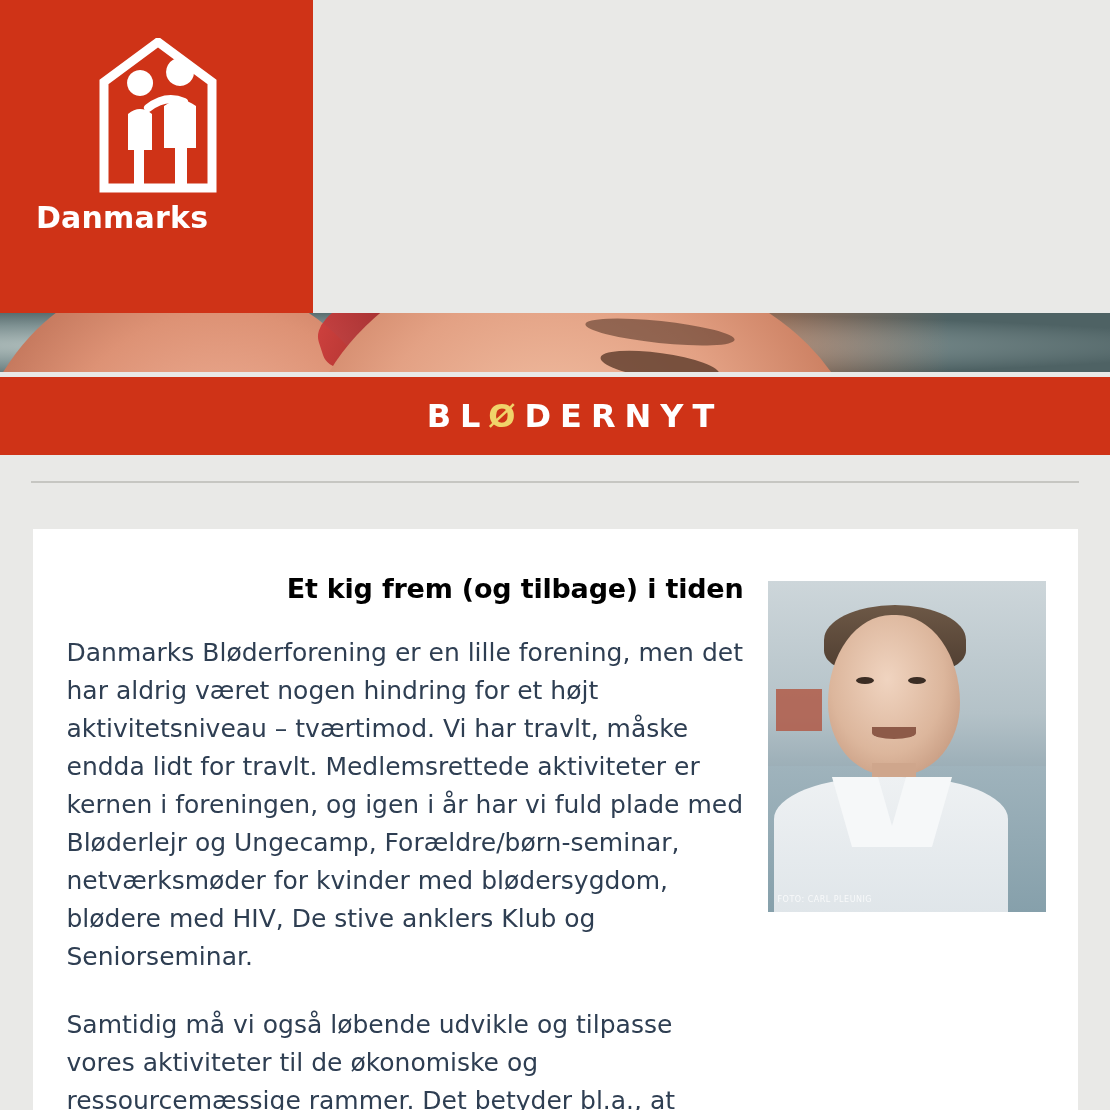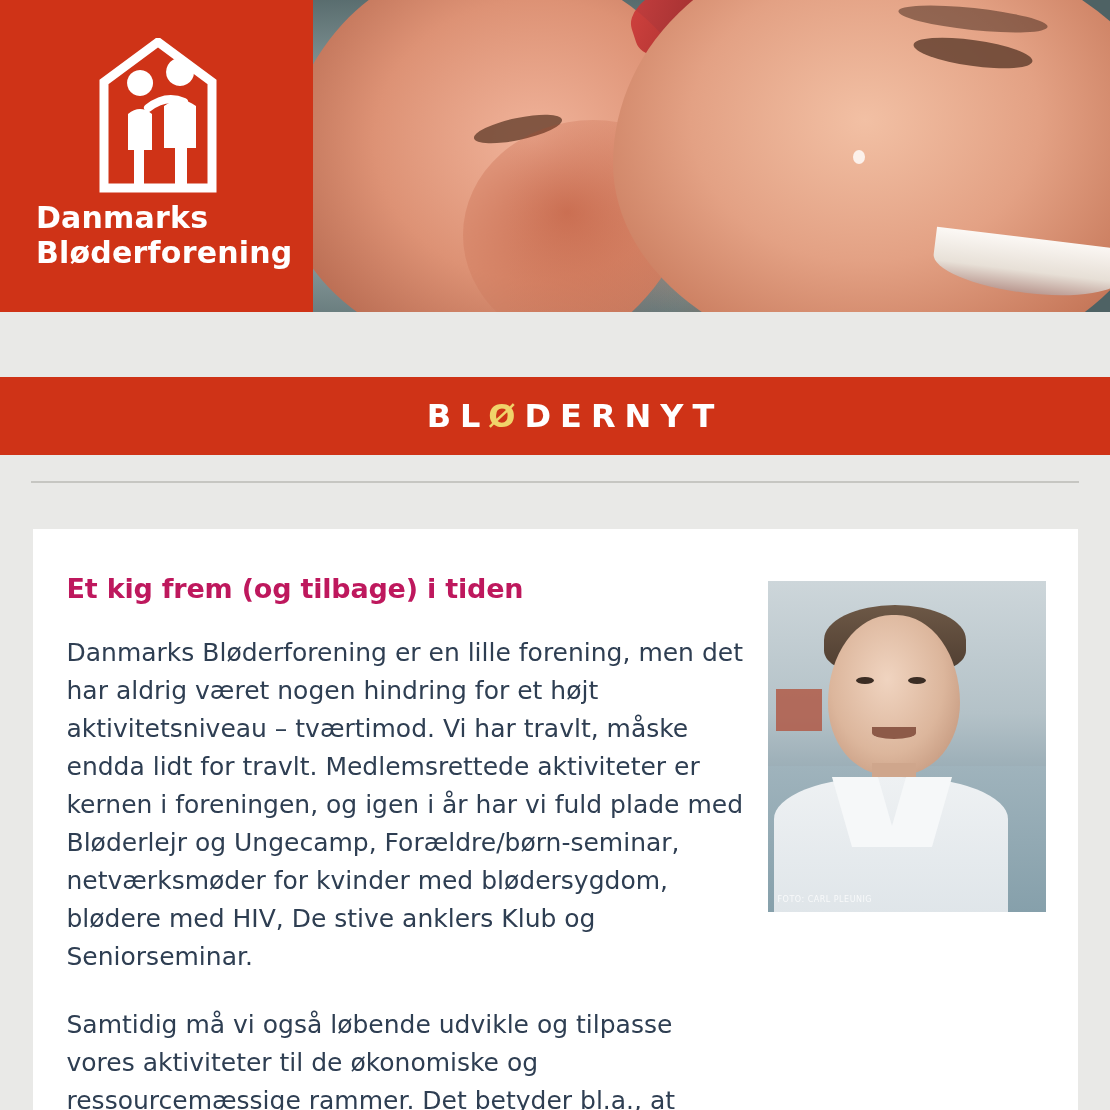--- a/index.html
+++ b/index.html
@@ -12,20 +12,21 @@
     background: #e9e9e7;
     font-family: "DejaVu Sans", sans-serif;
     overflow: hidden;
   }
 
   
   .header {
     display: flex;
     width: 1110px;
     height: 372px;
+    flex-direction: column;
   }
   .logo-panel {
     width: 313px;
     height: 312px;
     background: #cf3317;
     position: relative;
     flex: 0 0 313px;
   }
   .logo-mark {
     position: absolute;
@@ -199,23 +200,24 @@
     padding: 0 32px 0 34px;
     gap: 24px;
   }
   .col-text {
     flex: 1 1 auto;
     max-width: 710px;
   }
   .article-title {
     font-size: 27px;
     font-weight: bold;
-    color: #be185d;
+    color: #000000;
     margin: 0 0 30px 0;
     letter-spacing: -0.2px;
+    text-align: right;
   }
   .article-p {
     font-size: 25px;
     line-height: 1.52;
     color: #2e3e52;
     margin: 0 0 30px 0;
   }
   .col-photo {
     flex: 0 0 246px;
     padding-top: 8px;
@@ -329,21 +331,20 @@
         <path d="M70 4 L16 44 L16 150 L124 150 L124 44 Z" fill="none" stroke="#ffffff" stroke-width="9"></path>
         <path d="M52 58 a13 13 0 1 1 0.1 0 Z" fill="#ffffff"></path>
         <path d="M40 76 q12 -10 24 0 l0 36 l-8 0 l0 34 l-10 0 l0 -34 l-6 0 Z" fill="#ffffff"></path>
         <path d="M92 48 a14 14 0 1 1 0.1 0 Z" fill="#ffffff"></path>
         <path d="M76 68 q16 -12 32 0 l0 42 l-9 0 l0 36 l-12 0 l0 -36 l-11 0 Z" fill="#ffffff"></path>
         <path d="M60 70 q18 -14 36 -6" fill="none" stroke="#ffffff" stroke-width="8" stroke-linecap="round"></path>
       </svg>
     </div>
     <div class="logo-text">
       <div>Danmarks</div>
-      <div>Bløderforening</div>
     </div>
   </div>
 
   <div class="hero">
     <div class="bg"></div>
     <div class="face-left"></div>
     <div class="goggle"></div>
     <div class="eye-left"></div>
     <div class="face-left-shadow"></div>
     <div class="face-right"></div>

